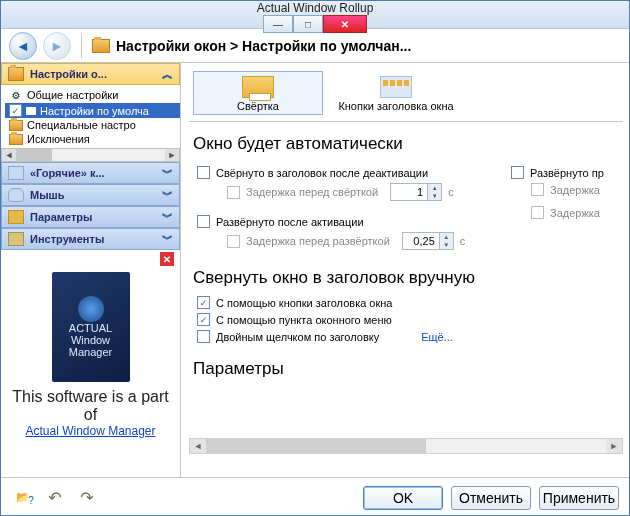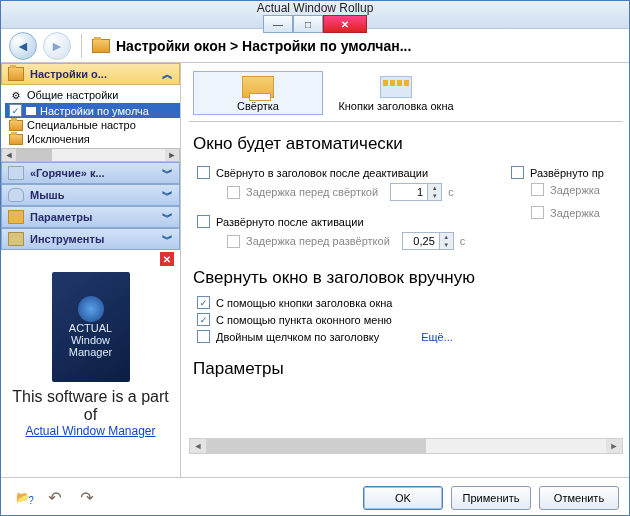--- a/index.html
+++ b/index.html
@@ -76,21 +76,21 @@
 
 .rscroll { height: 16px; background:#f0f0f0; border:1px solid #d0d0d0; display:flex; align-items:center; margin-top:4px;}
 .rscroll .arrow{width:16px;height:100%;background:#e4e4e4;display:flex;align-items:center;justify-content:center;font-size:9px;color:#666;}
 .rscroll .track{flex:1;position:relative;height:100%;}
 .rscroll .thumb{position:absolute;left:0;top:0;height:100%;width:55%;background:#cfcfcf;}
 
 
 .footer { height: 40px; border-top: 1px solid #c8c8c8; display:flex; align-items:center; padding: 0 10px; gap: 8px; }
 .footer .ficon { width: 24px; height: 22px; display:flex; align-items:center; justify-content:center; font-size:16px; color:#7a5a2a;}
 .footer .spacer { flex: 1; }
-.footer button { width: 80px; height: 24px; border: 1px solid #8a9ab0; background: linear-gradient(#fefefe,#e4ecf6); border-radius: 3px; font-size: 11px; }
+.footer button { width: 80px; height: 24px; border: 1px solid #8a9ab0; background: linear-gradient(#fefefe,#e4ecf6); border-radius: 3px; font-size: 14px; }
 .footer button.default { border-color: #4a80c0; box-shadow: 0 0 0 1px #9ec2ea inset; }
 .footer button:disabled { color:#999; }
 </style>
 </head>
 <body>
 
 <div class="titlebar">
   <div class="app-icon"></div>
   <div class="title">Actual Window Rollup</div>
   <div class="winbtns">
@@ -275,15 +275,15 @@
 </div>
 
 <div class="footer">
   <div class="ficon">
     <span style="position:relative">📂<span style="position:absolute;right:-4px;bottom:-2px;font-size:10px;color:#0a60c0;background:#fff;border-radius:50%;">?</span></span>
   </div>
   <div class="ficon" style="color:#7a6a5a;">↶</div>
   <div class="ficon" style="color:#7a6a5a;">↷</div>
   <div class="spacer"></div>
   <button class="default">OK</button>
+  <button>Отменить</button>
   <button>Применить</button>
-  <button>Отменить</button>
 </div>
 
 </body></html>

